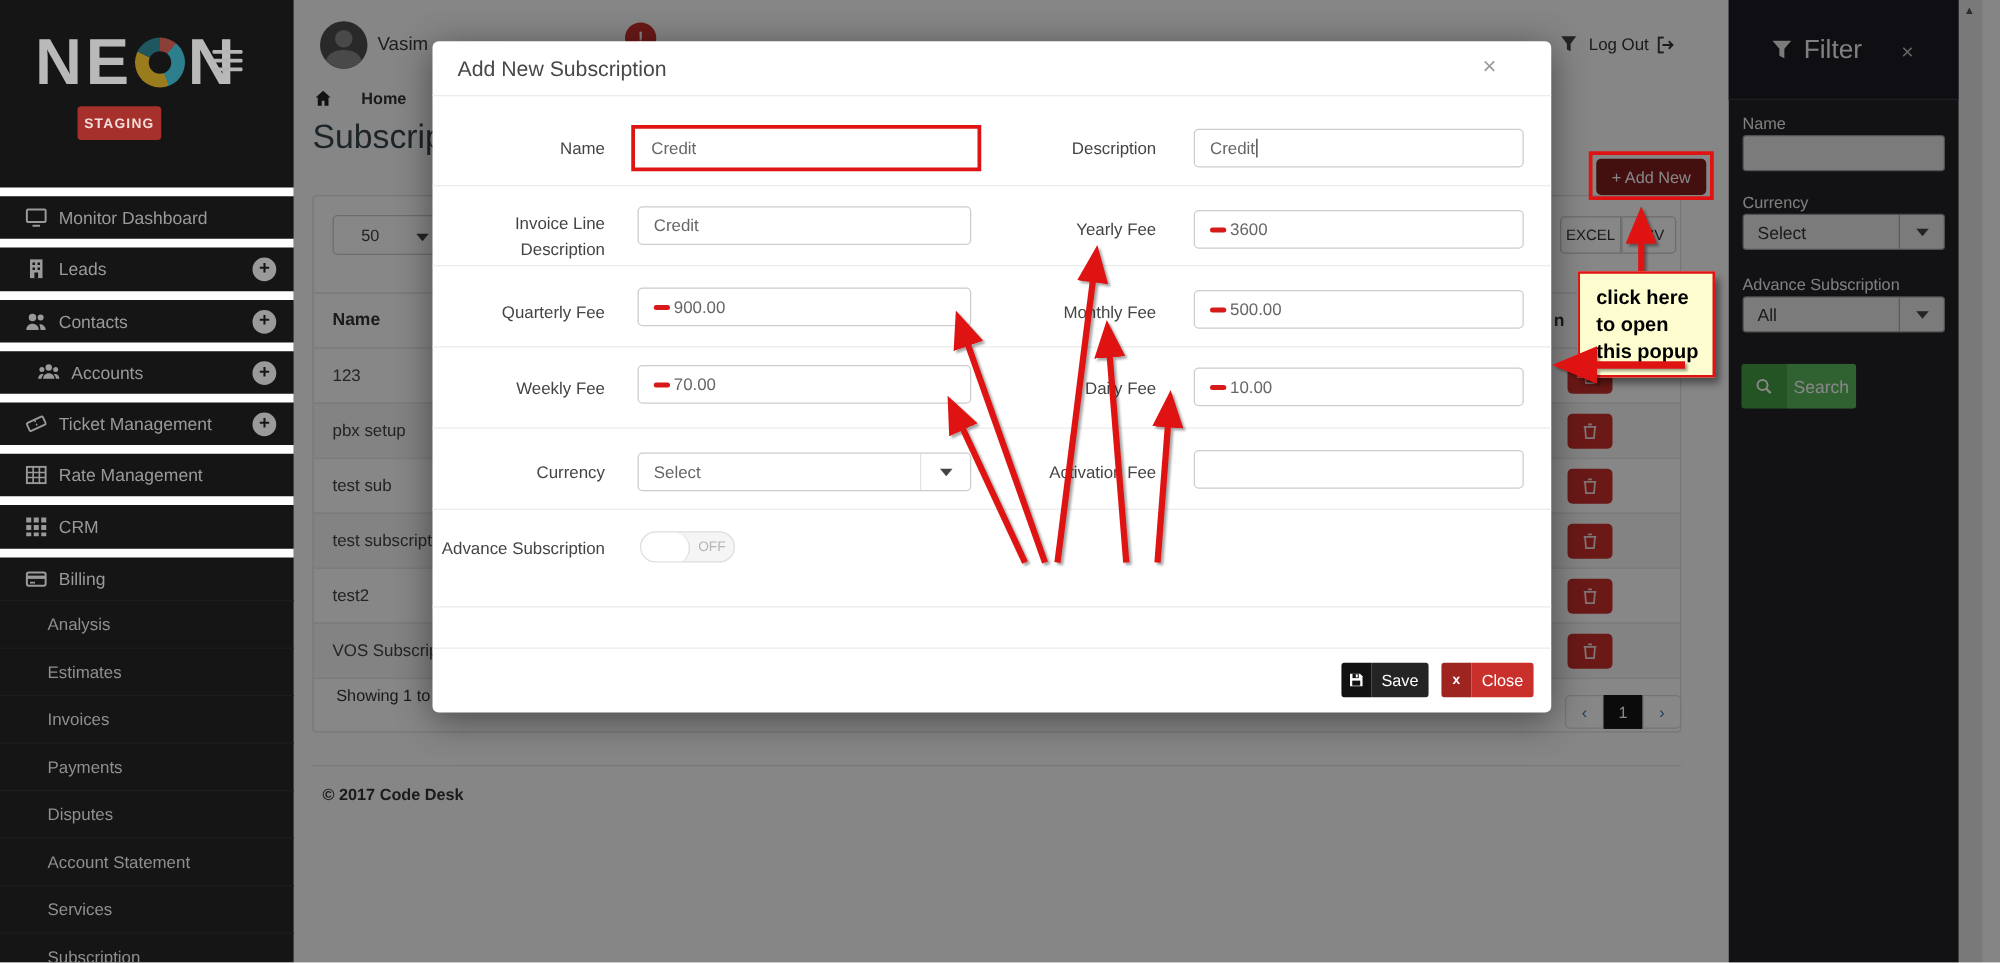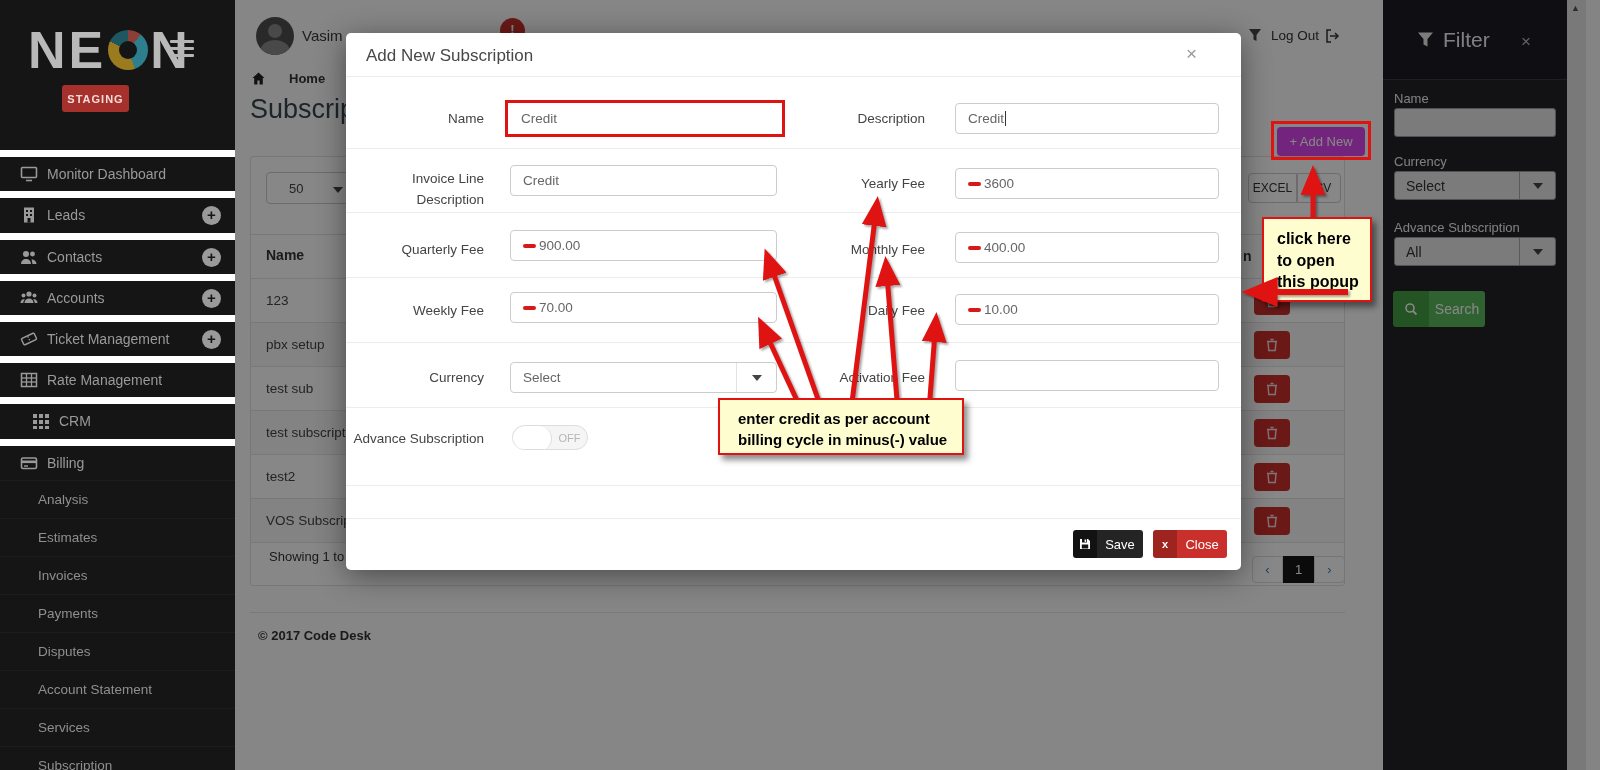--- a/index.html
+++ b/index.html
@@ -61,21 +61,21 @@
   #col-action-partial { left:992px; top:91px; font-weight:bold; color:#333; font-size:14px; }
   .t-row { left:0; width:1093px; height:44px; border-top:1px solid #e5e5e5; font-size:13.5px; color:#444; }
   .t-row.alt { background:#f7f7f7; }
   .t-row .cell { position:absolute; left:15px; top:14px; }
   .trash-btn { position:absolute; left:1003px; top:8px; width:36px; height:28px; background:#c9302c;
                border-radius:4px; cursor:pointer; display:flex; align-items:center; justify-content:center; }
   #showing { left:18px; top:392px; font-size:13px; color:#333; }
   .pg-cell { top:399px; width:31px; height:27px; border:1px solid #ddd; background:#fff; color:#337ab7;
              font-size:13px; display:flex; align-items:center; justify-content:center; cursor:pointer; }
   #pg-current { background:#161616; color:#fff; border-color:#161616; }
-  #add-new-btn { left:1042px; top:127px; width:88px; height:29px; background:#d946ef; color:#fff;
+  #add-new-btn { left:1042px; top:127px; width:88px; height:29px; background:#7f1d1d; color:#fff;
                  font-size:13px; border-radius:4px; display:flex; align-items:center; justify-content:center;
                  gap:6px; cursor:pointer; }
   #footer-sep { left:15px; top:612px; width:1095px; height:0; border-top:1px solid #e5e5e5; }
   #footer-copy { left:23px; top:628px; font-size:13px; font-weight:bold; color:#333; }
 
   
   #backdrop { left:235px; top:0; width:1365px; height:770px; background:rgba(0,0,0,0.47); z-index:50; }
 
   
   #filter-panel { left:1383px; top:0; width:184px; height:770px; background:#232229; z-index:5; }
@@ -193,21 +193,21 @@
         <svg class="iconsvg" width="18" height="18" viewBox="0 0 18 18" fill="#9a9a9a">
             <circle cx="6" cy="6" r="3"></circle>
             <path d="M1 16c0-3 2.2-5 5-5s5 2 5 5z"></path>
             <circle cx="12.5" cy="6" r="2.4"></circle>
             <path d="M11.5 11.2c2.8.2 5 2 5 4.8h-4z"></path>
           </svg>
       </span>
       <span>Contacts</span>
       <span class="plus-circle">+</span>
     </div>
-    <div class="menu-item abs" style="top:274px;">
+    <div class="menu-item abs" style="top:274px;padding-left:10px;">
       <span class="mi-icon">
         <svg class="iconsvg" width="18" height="18" viewBox="0 0 18 18" fill="#9a9a9a">
             <circle cx="9" cy="5" r="2.6"></circle>
             <path d="M4.5 14c0-2.6 2-4.4 4.5-4.4s4.5 1.8 4.5 4.4z"></path>
             <circle cx="3.5" cy="6.5" r="2"></circle>
             <path d="M0.5 14c0-2.2 1.3-3.6 3-3.8.5 0 1 .1 1.4.3-1 .9-1.6 2.1-1.6 3.5z"></path>
             <circle cx="14.5" cy="6.5" r="2"></circle>
             <path d="M17.5 14c0-2.2-1.3-3.6-3-3.8-.5 0-1 .1-1.4.3 1 .9 1.6 2.1 1.6 3.5z"></path>
           </svg>
       </span>
@@ -231,21 +231,21 @@
         <svg class="iconsvg" width="18" height="18" viewBox="0 0 18 18">
             <rect x="1.5" y="2.5" width="15" height="13" fill="none" stroke="#9a9a9a" stroke-width="1.5"></rect>
             <line x1="1.5" y1="7" x2="16.5" y2="7" stroke="#9a9a9a" stroke-width="1.3"></line>
             <line x1="1.5" y1="11" x2="16.5" y2="11" stroke="#9a9a9a" stroke-width="1.3"></line>
             <line x1="6.5" y1="2.5" x2="6.5" y2="15.5" stroke="#9a9a9a" stroke-width="1.3"></line>
             <line x1="11.5" y1="2.5" x2="11.5" y2="15.5" stroke="#9a9a9a" stroke-width="1.3"></line>
           </svg>
       </span>
       <span>Rate Management</span>
     </div>
-    <div class="menu-item abs" style="top:397px;padding-left:12px;">
+    <div class="menu-item abs" style="top:397px;">
       <span class="mi-icon">
         <svg class="iconsvg" width="18" height="18" viewBox="0 0 18 18" fill="#9a9a9a">
             <rect x="1" y="2" width="4" height="4"></rect>
             <rect x="7" y="2" width="4" height="4"></rect>
             <rect x="13" y="2" width="4" height="4"></rect>
             <rect x="1" y="8" width="4" height="4"></rect>
             <rect x="7" y="8" width="4" height="4"></rect>
             <rect x="13" y="8" width="4" height="4"></rect>
             <rect x="1" y="14" width="4" height="3"></rect>
             <rect x="7" y="14" width="4" height="3"></rect>
@@ -472,21 +472,21 @@
     <div class="m-sep abs" style="top:179px;"></div>
 
     <div class="m-label" style="left:0;top:207px;width:138px;">Quarterly Fee</div>
     <div class="m-input" style="left:164px;top:197px;width:267px;">
       <span class="minus-dash">-</span>
       <span>900.00</span>
     </div>
     <div class="m-label" style="left:441px;top:207px;width:138px;">Monthly Fee</div>
     <div class="m-input" style="left:609px;top:199px;width:264px;">
       <span class="minus-dash">-</span>
-      <span>400.00</span>
+      <span>500.00</span>
     </div>
     <div class="m-sep abs" style="top:244px;"></div>
 
     <div class="m-label" style="left:0;top:268px;width:138px;">Weekly Fee</div>
     <div class="m-input" style="left:164px;top:259px;width:267px;">
       <span class="minus-dash">-</span>
       <span>70.00</span>
     </div>
     <div class="m-label" style="left:441px;top:268px;width:138px;">Daily Fee</div>
     <div class="m-input" style="left:609px;top:261px;width:264px;">
@@ -540,24 +540,20 @@
     <g stroke="#e01313" stroke-width="5" marker-end="url(#ah)" style="filter:drop-shadow(2px 2px 1px rgba(0,0,0,0.35));">
       <line x1="846" y1="450" x2="877" y2="203"></line>
       <line x1="901" y1="450" x2="886" y2="263"></line>
       <line x1="836" y1="450" x2="767" y2="255"></line>
       <line x1="820" y1="450" x2="761" y2="323"></line>
       <line x1="926" y1="450" x2="936" y2="319"></line>
       <line x1="1313" y1="222" x2="1313" y2="172"></line>
     </g>
   </svg>
 
-  <div id="note-credit" class="note abs">
-    <div>enter credit as per account</div>
-    <div>billing cycle in minus(-) value</div>
-  </div>
   <div id="note-click" class="note abs">
     <div>click here</div>
     <div>to open</div>
     <div>this popup</div>
   </div>
 
   <div id="addnew-outline" class="abs"></div>
 
   <svg id="arrow-left-svg" class="abs" width="1600" height="770" viewBox="0 0 1600 770">
     <line x1="1348" y1="292" x2="1250" y2="292" stroke="#e01313" stroke-width="6" marker-end="url(#ah)" style="filter:drop-shadow(2px 2px 1px rgba(0,0,0,0.35));"></line>

